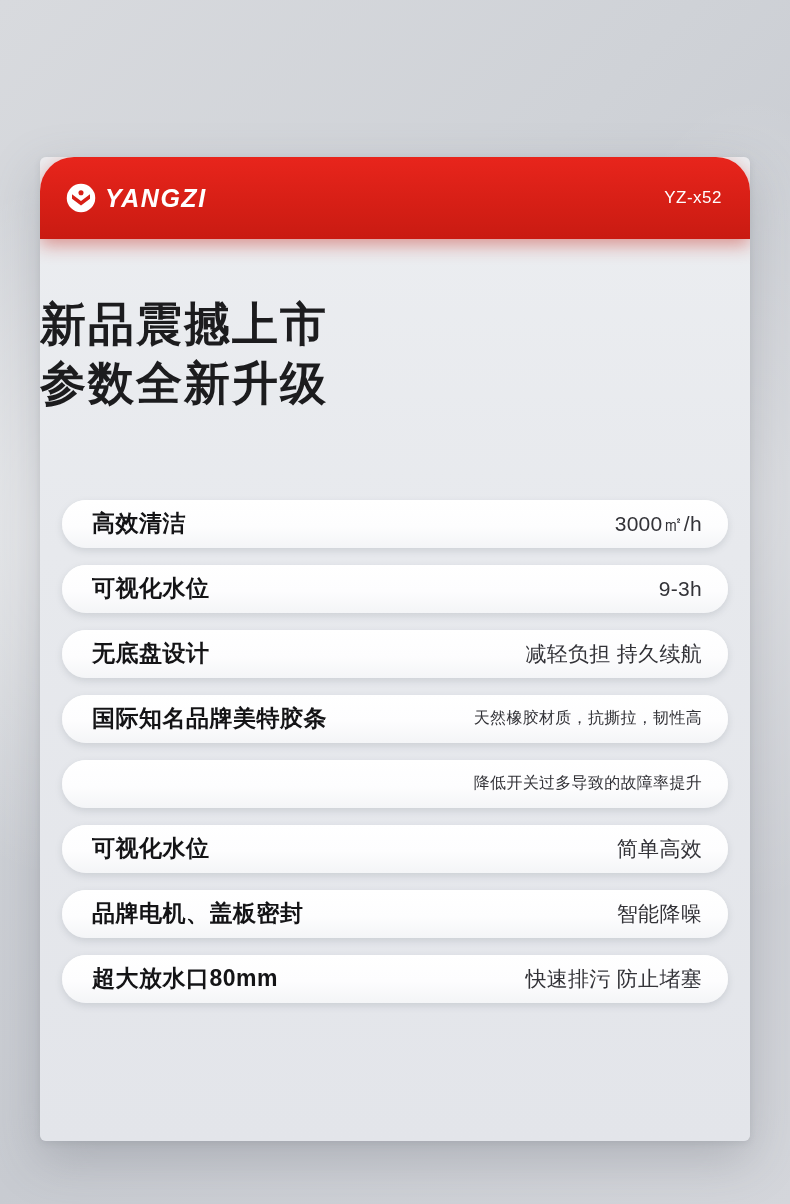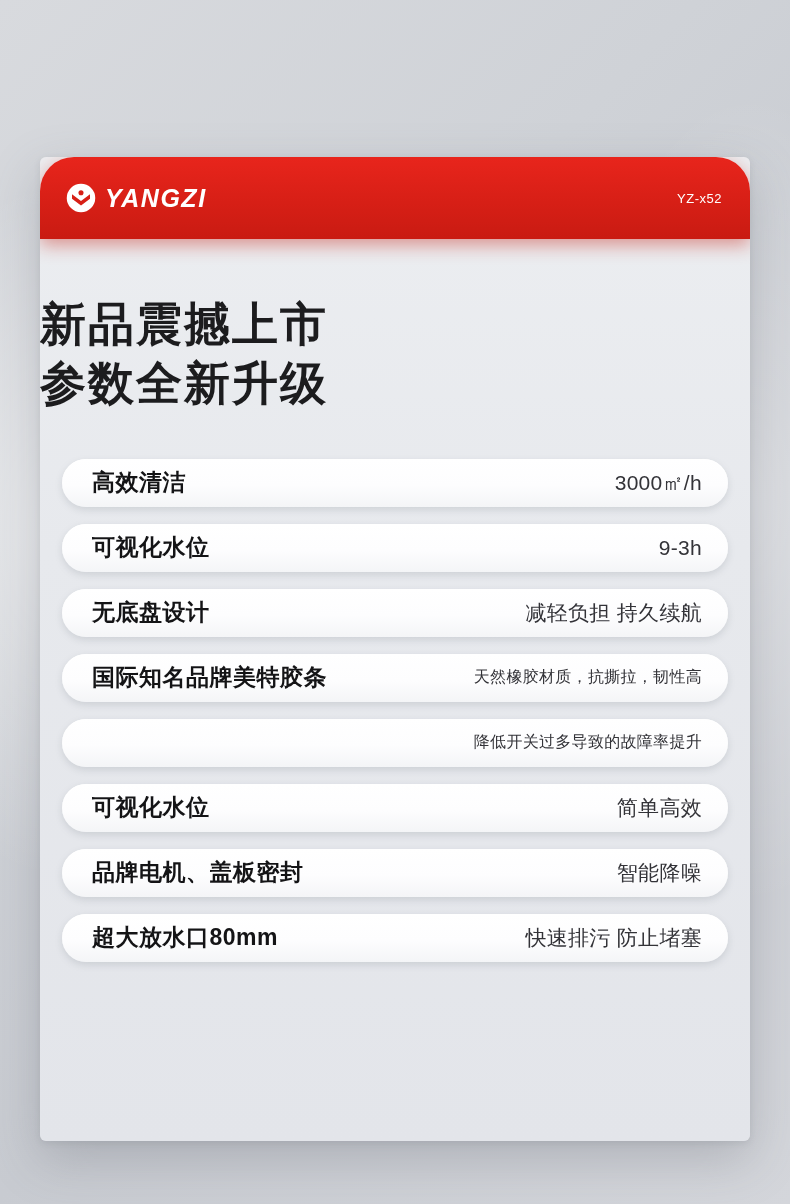--- a/index.html
+++ b/index.html
@@ -74,39 +74,39 @@
   .brand-text {
     color: #ffffff;
     font-size: 25px;
     font-weight: bold;
     letter-spacing: 1.5px;
     font-style: italic;
     font-family: "Liberation Sans", sans-serif;
   }
   .model {
     color: #ffffff;
-    font-size: 13px;
+    font-size: 17px;
     letter-spacing: 0.5px;
   }
 
   
   .headline {
     margin-top: 56px;
     color: #1c1c1e;
     font-weight: bold;
     font-size: 46px;
     line-height: 1.28;
     letter-spacing: 2px;
     font-family: "Liberation Sans", "DejaVu Sans", sans-serif;
   }
   .headline div { white-space: nowrap; }
 
   
   .features {
-    margin-top: 46px;
+    margin-top: 87px;
     padding: 0 22px;
   }
   .feature-row {
     position: relative;
     height: 48px;
     margin-bottom: 17px;
     border-radius: 24px;
     background: linear-gradient(180deg, #ffffff 0%, #fdfdfe 55%, #f4f5f7 100%);
     box-shadow: 0 3px 7px rgba(120,126,138,0.22),
                 inset 0 1px 0 rgba(255,255,255,0.9);

